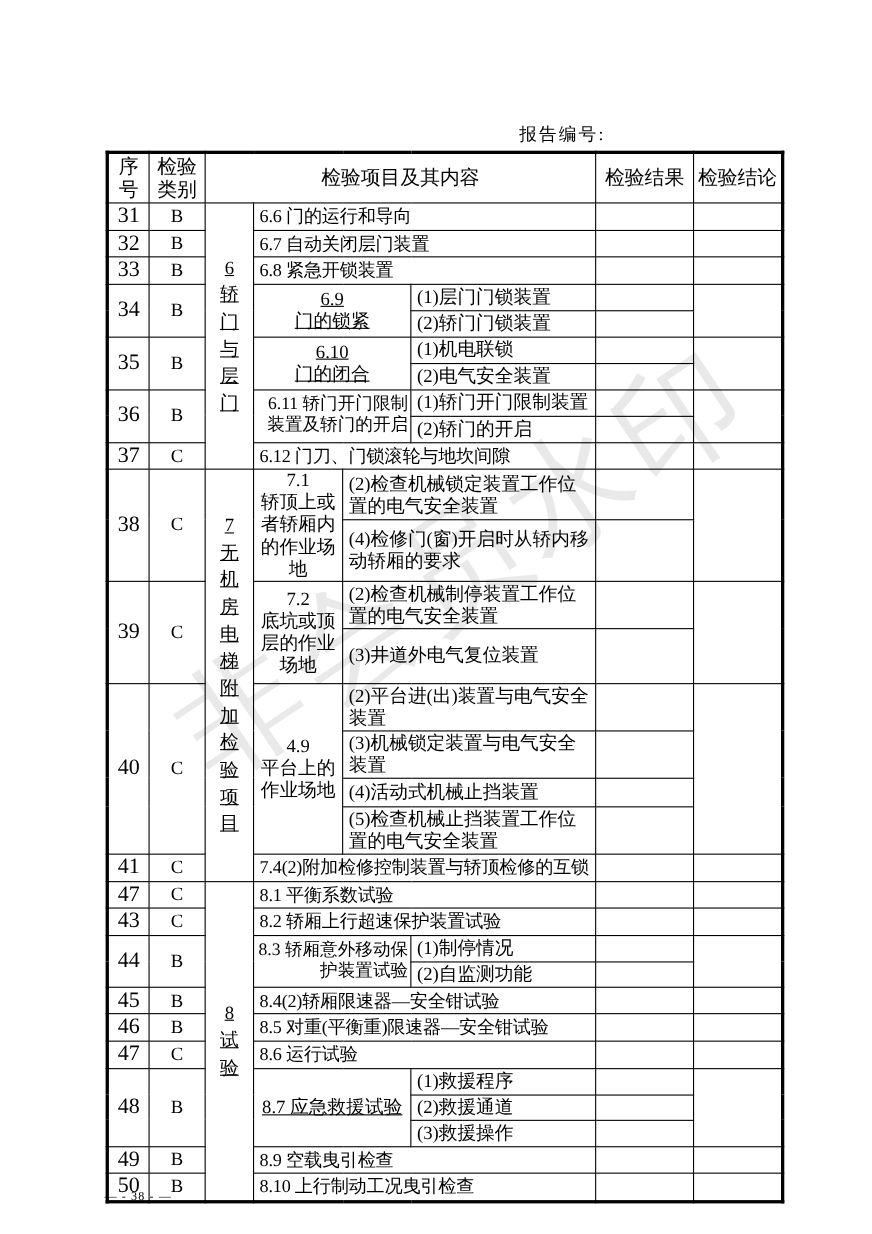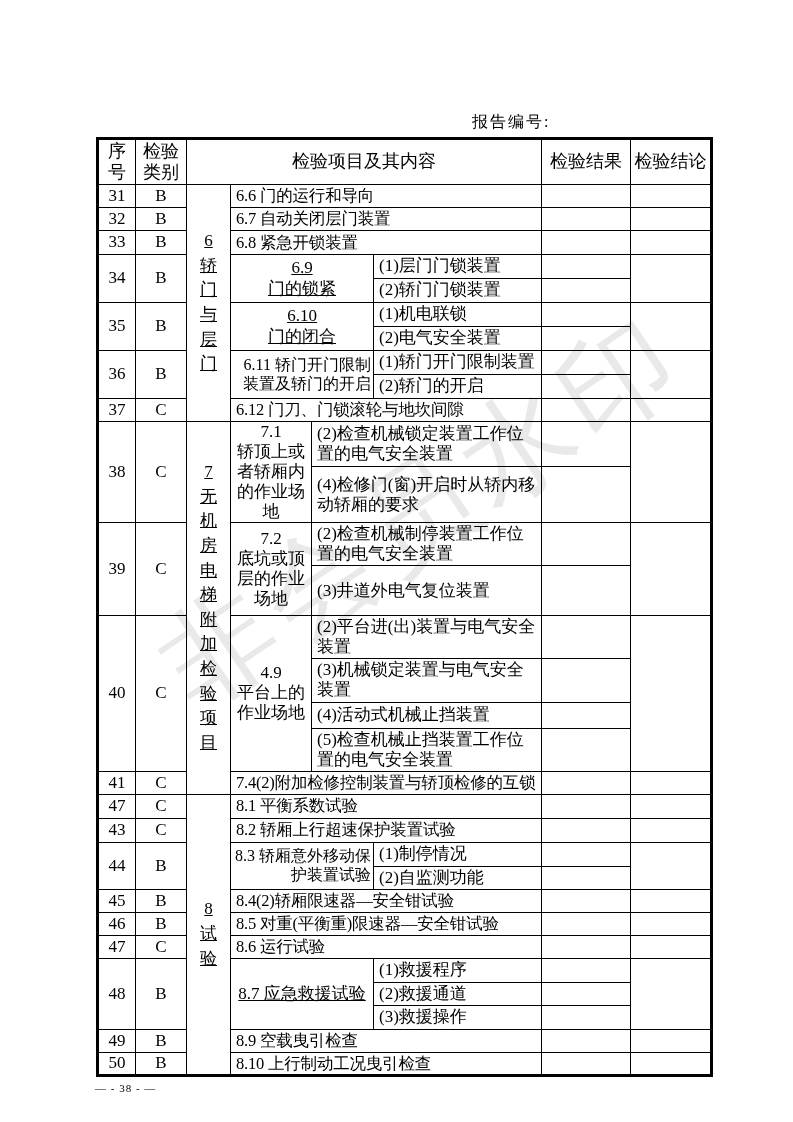--- a/index.html
+++ b/index.html
@@ -25,21 +25,21 @@
     width:614px;border-collapse:collapse;table-layout:fixed;
     border:3px solid #000;background:transparent;
   }
   td{
     border:1.5px solid #000;
     font-size:17px;line-height:1.18;
     text-align:center;vertical-align:middle;
     padding:0;overflow:hidden;
   }
   td.hd{font-size:18px;white-space:pre-line;}
-  td.num{font-size:17px;}
+  td.num{font-size:20px;}
   td.item{text-align:left;padding:1px 2px 1px 5px;font-size:16.5px;white-space:nowrap;letter-spacing:-0.2px;}
   td.sub{text-align:left;padding:1px 2px 1px 5px;font-size:17px;}
   td.name{white-space:pre-line;font-size:17px;text-decoration:underline;}
   td.name7{white-space:pre-line;font-size:17px;padding:0 1px;}
   td.nameL{text-align:right;padding:1px 2px;font-size:16px;}
   .vtext{
     width:19px;margin:0 auto;word-break:break-all;
     line-height:1.45;font-size:17px;text-align:center;text-decoration:underline;
   }
   tr.rh46{height:46px}tr.rh23{height:23px}tr.rh24{height:24px}

